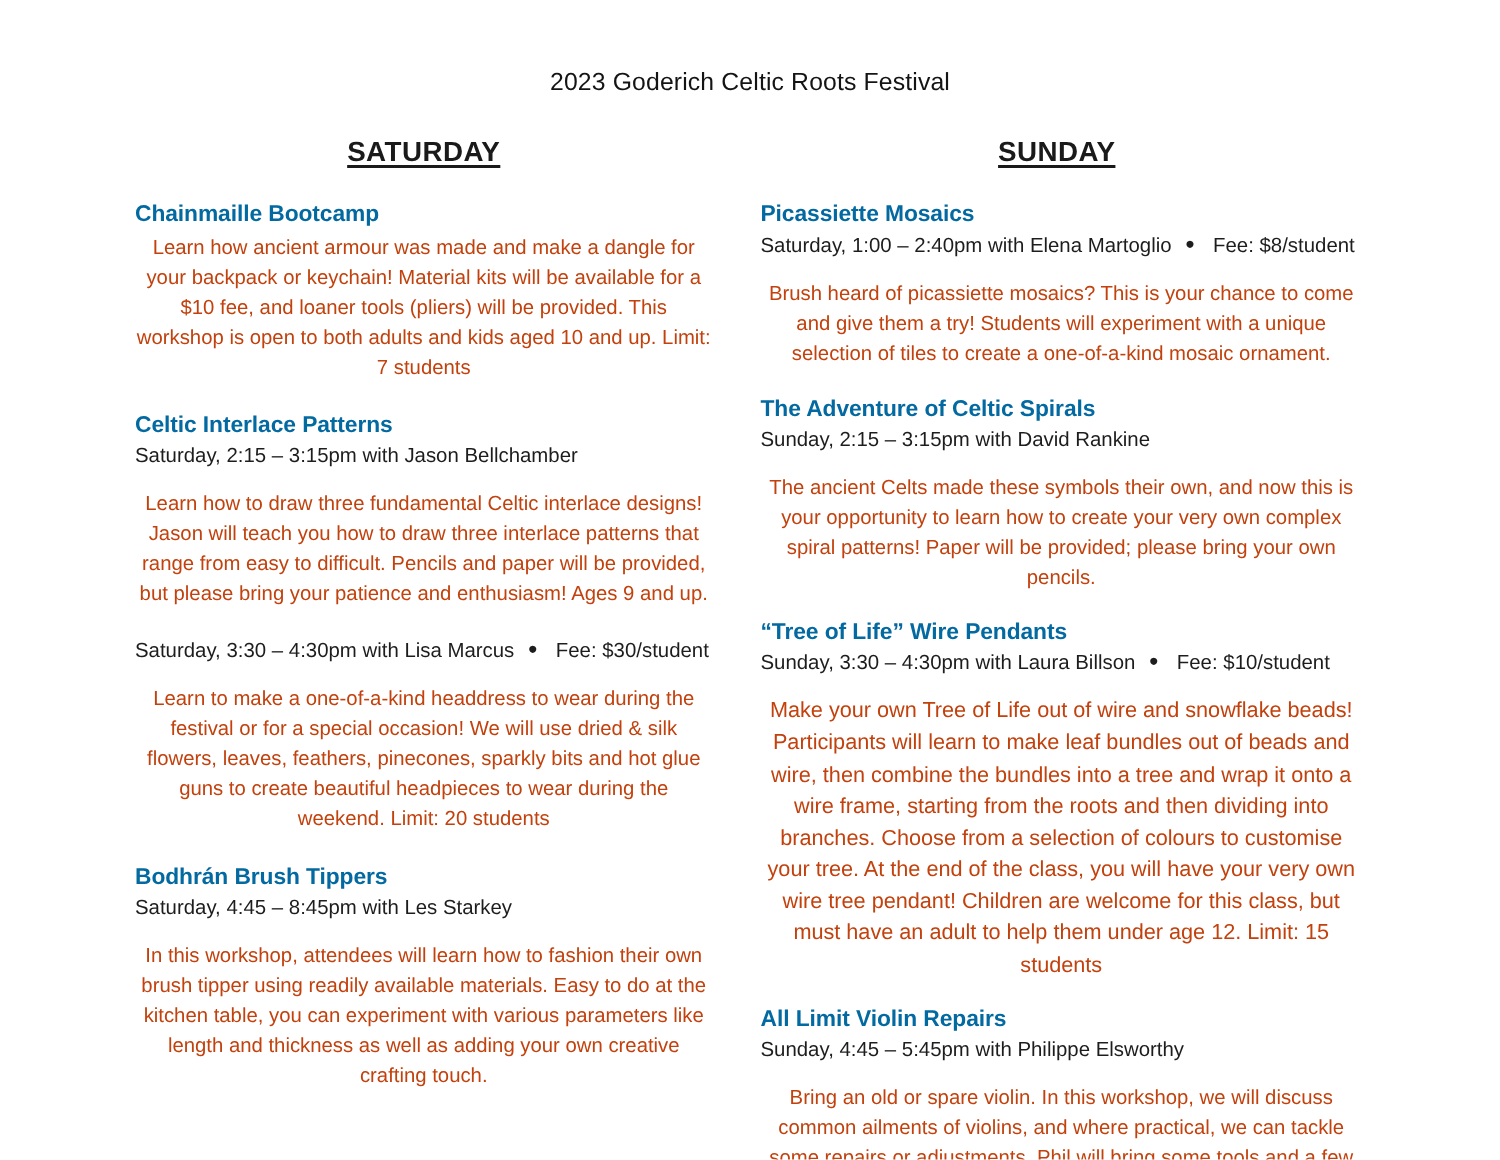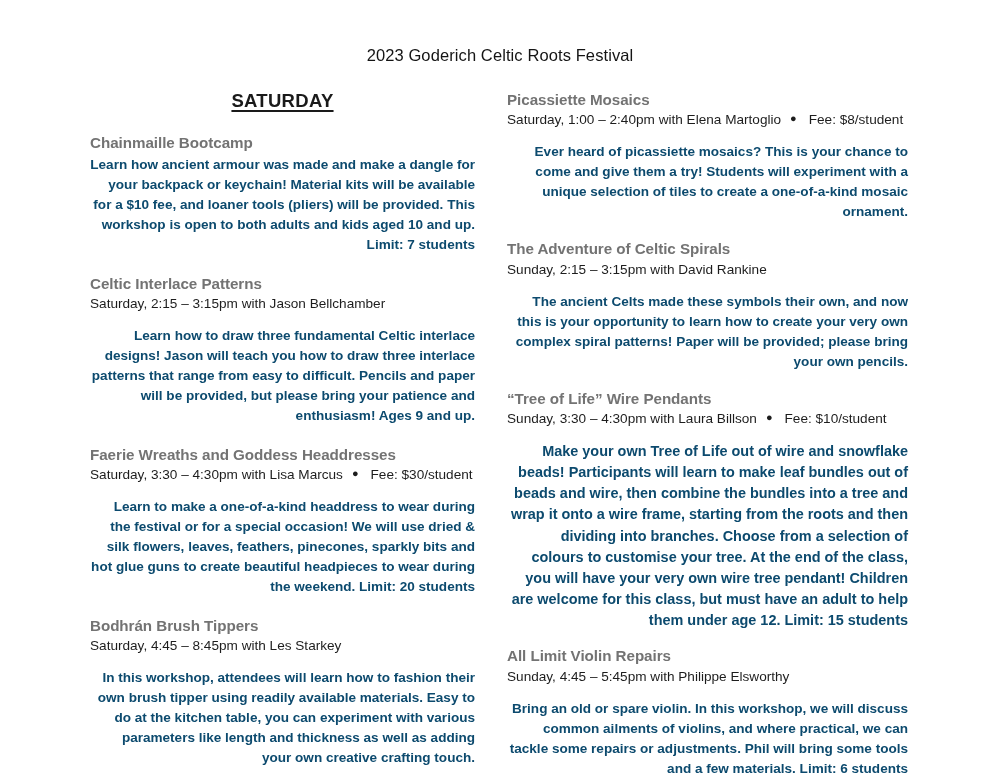--- a/index.html
+++ b/index.html
@@ -86,21 +86,21 @@
     margin: 0 0 18px 0;
   }
   .workshop:last-child { margin-bottom: 0; }
 
   .ws-title {
     font-size: 15.2px;
     font-weight: bold;
     line-height: 1.28;
     margin: 0 0 2px 0;
     letter-spacing: -0.05px;
-    color: #737373;
+    color: #0369a1;
   }
 
   .ws-meta {
     font-size: 13.6px;
     font-weight: 400;
     line-height: 1.32;
     margin: 0 0 13px 0;
     color: #1d1d1d;
     white-space: nowrap;
   }
@@ -111,25 +111,25 @@
     position: relative;
     top: -2px;
   }
   .ws-meta .fee {
     display: inline-block;
     padding-left: 3px;
   }
 
   .ws-desc {
     font-size: 13.55px;
-    font-weight: 700;
+    font-weight: 400;
     line-height: 1.475;
     margin: 0;
-    color: #0c4a6e;
-    text-align: right;
+    color: #c2410c;
+    text-align: center;
   }
   
   .ws-desc.larger {
     font-size: 14.45px;
     line-height: 1.465;
   }
 
   
   .col-saturday .workshop { margin-bottom: 19px; }
   .col-sunday  .workshop { margin-bottom: 17px; }
@@ -157,46 +157,48 @@
 
       <div class="workshop">
         <h3 class="ws-title">Celtic Interlace Patterns</h3>
         <div class="ws-meta">
           <span>Saturday, 2:15  –  3:15pm with Jason Bellchamber</span><span class="sep"></span><span class="fee"></span>
         </div>
         <p class="ws-desc">Learn how to draw three fundamental Celtic interlace designs!  Jason will teach you how to draw three interlace patterns that range from easy to difficult. Pencils and paper will be provided, but please bring your patience and enthusiasm!  Ages 9 and up.</p>
       </div>
 
       <div class="workshop">
-        <h3 class="ws-title">Faerie Wreaths and Goddess Headdresses</h3>
         <div class="ws-meta">
           <span>Saturday, 3:30  –  4:30pm with Lisa Marcus</span><span class="sep">●</span><span class="fee">Fee: $30/student</span>
         </div>
         <p class="ws-desc">Learn to make a one-of-a-kind headdress to wear during the festival or for a special occasion!  We will use dried &amp; silk flowers, leaves, feathers, pinecones, sparkly bits and hot glue guns to create beautiful headpieces to wear during the weekend.  Limit: 20 students</p>
       </div>
 
       <div class="workshop">
         <h3 class="ws-title">Bodhrán Brush Tippers</h3>
         <div class="ws-meta">
           <span>Saturday, 4:45  –  8:45pm with Les Starkey</span><span class="sep"></span><span class="fee"></span>
         </div>
         <p class="ws-desc">In this workshop, attendees will learn how to fashion their own brush tipper using readily available materials. Easy to do at the kitchen table, you can experiment with various parameters like length and thickness as well as adding your own creative crafting touch.</p>
       </div>
 
     </div>
 
     <div class="col col-sunday">
 
+      <div class="day-heading">
+        <span class="u">SUNDAY</span>
+      </div>
 
       <div class="workshop">
         <h3 class="ws-title">Picassiette Mosaics</h3>
         <div class="ws-meta">
           <span>Saturday, 1:00  –  2:40pm with Elena Martoglio</span><span class="sep">●</span><span class="fee">Fee: $8/student</span>
         </div>
-        <p class="ws-desc">Ever heard of picassiette mosaics?  This is your chance to come and give them a try!  Students will experiment with a unique selection of tiles to create a one-of-a-kind mosaic ornament.</p>
+        <p class="ws-desc">Brush heard of picassiette mosaics?  This is your chance to come and give them a try!  Students will experiment with a unique selection of tiles to create a one-of-a-kind mosaic ornament.</p>
       </div>
 
       <div class="workshop">
         <h3 class="ws-title">The Adventure of Celtic Spirals</h3>
         <div class="ws-meta">
           <span>Sunday, 2:15  –  3:15pm with David Rankine</span><span class="sep"></span><span class="fee"></span>
         </div>
         <p class="ws-desc">The ancient Celts made these symbols their own, and now this is your opportunity to learn how to create your very own complex spiral patterns! Paper will be provided; please bring your own pencils.</p>
       </div>
 

